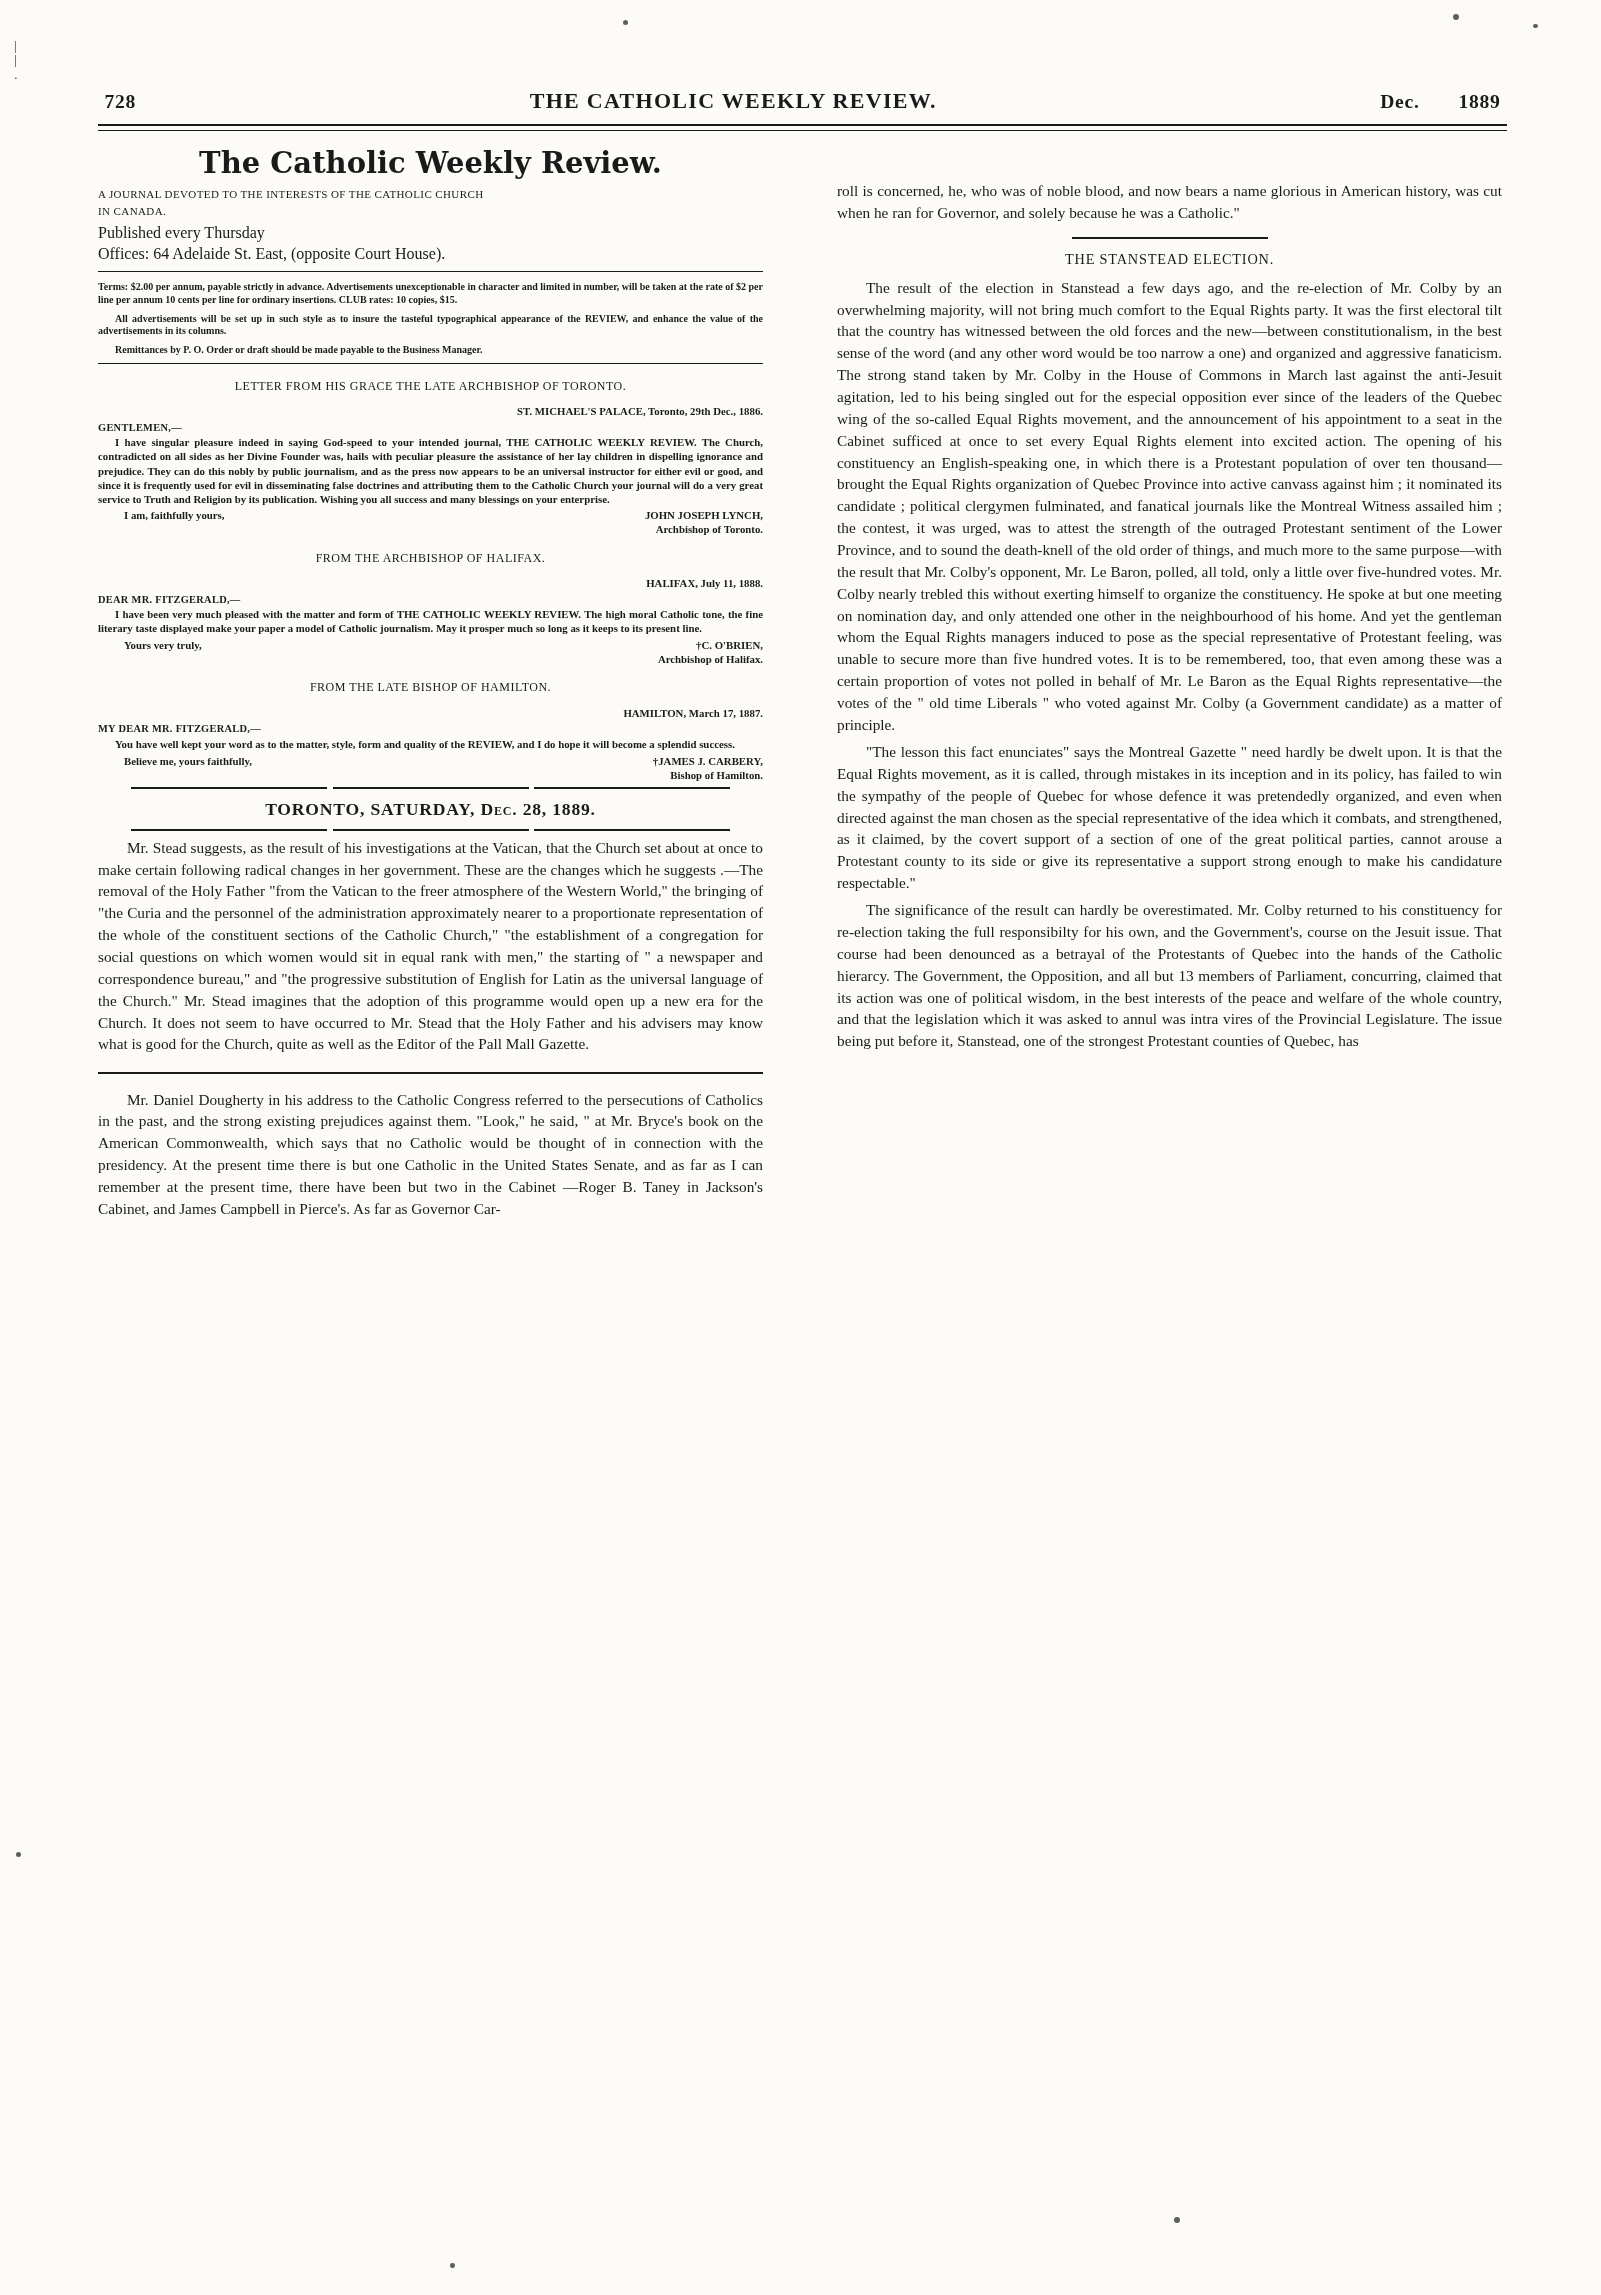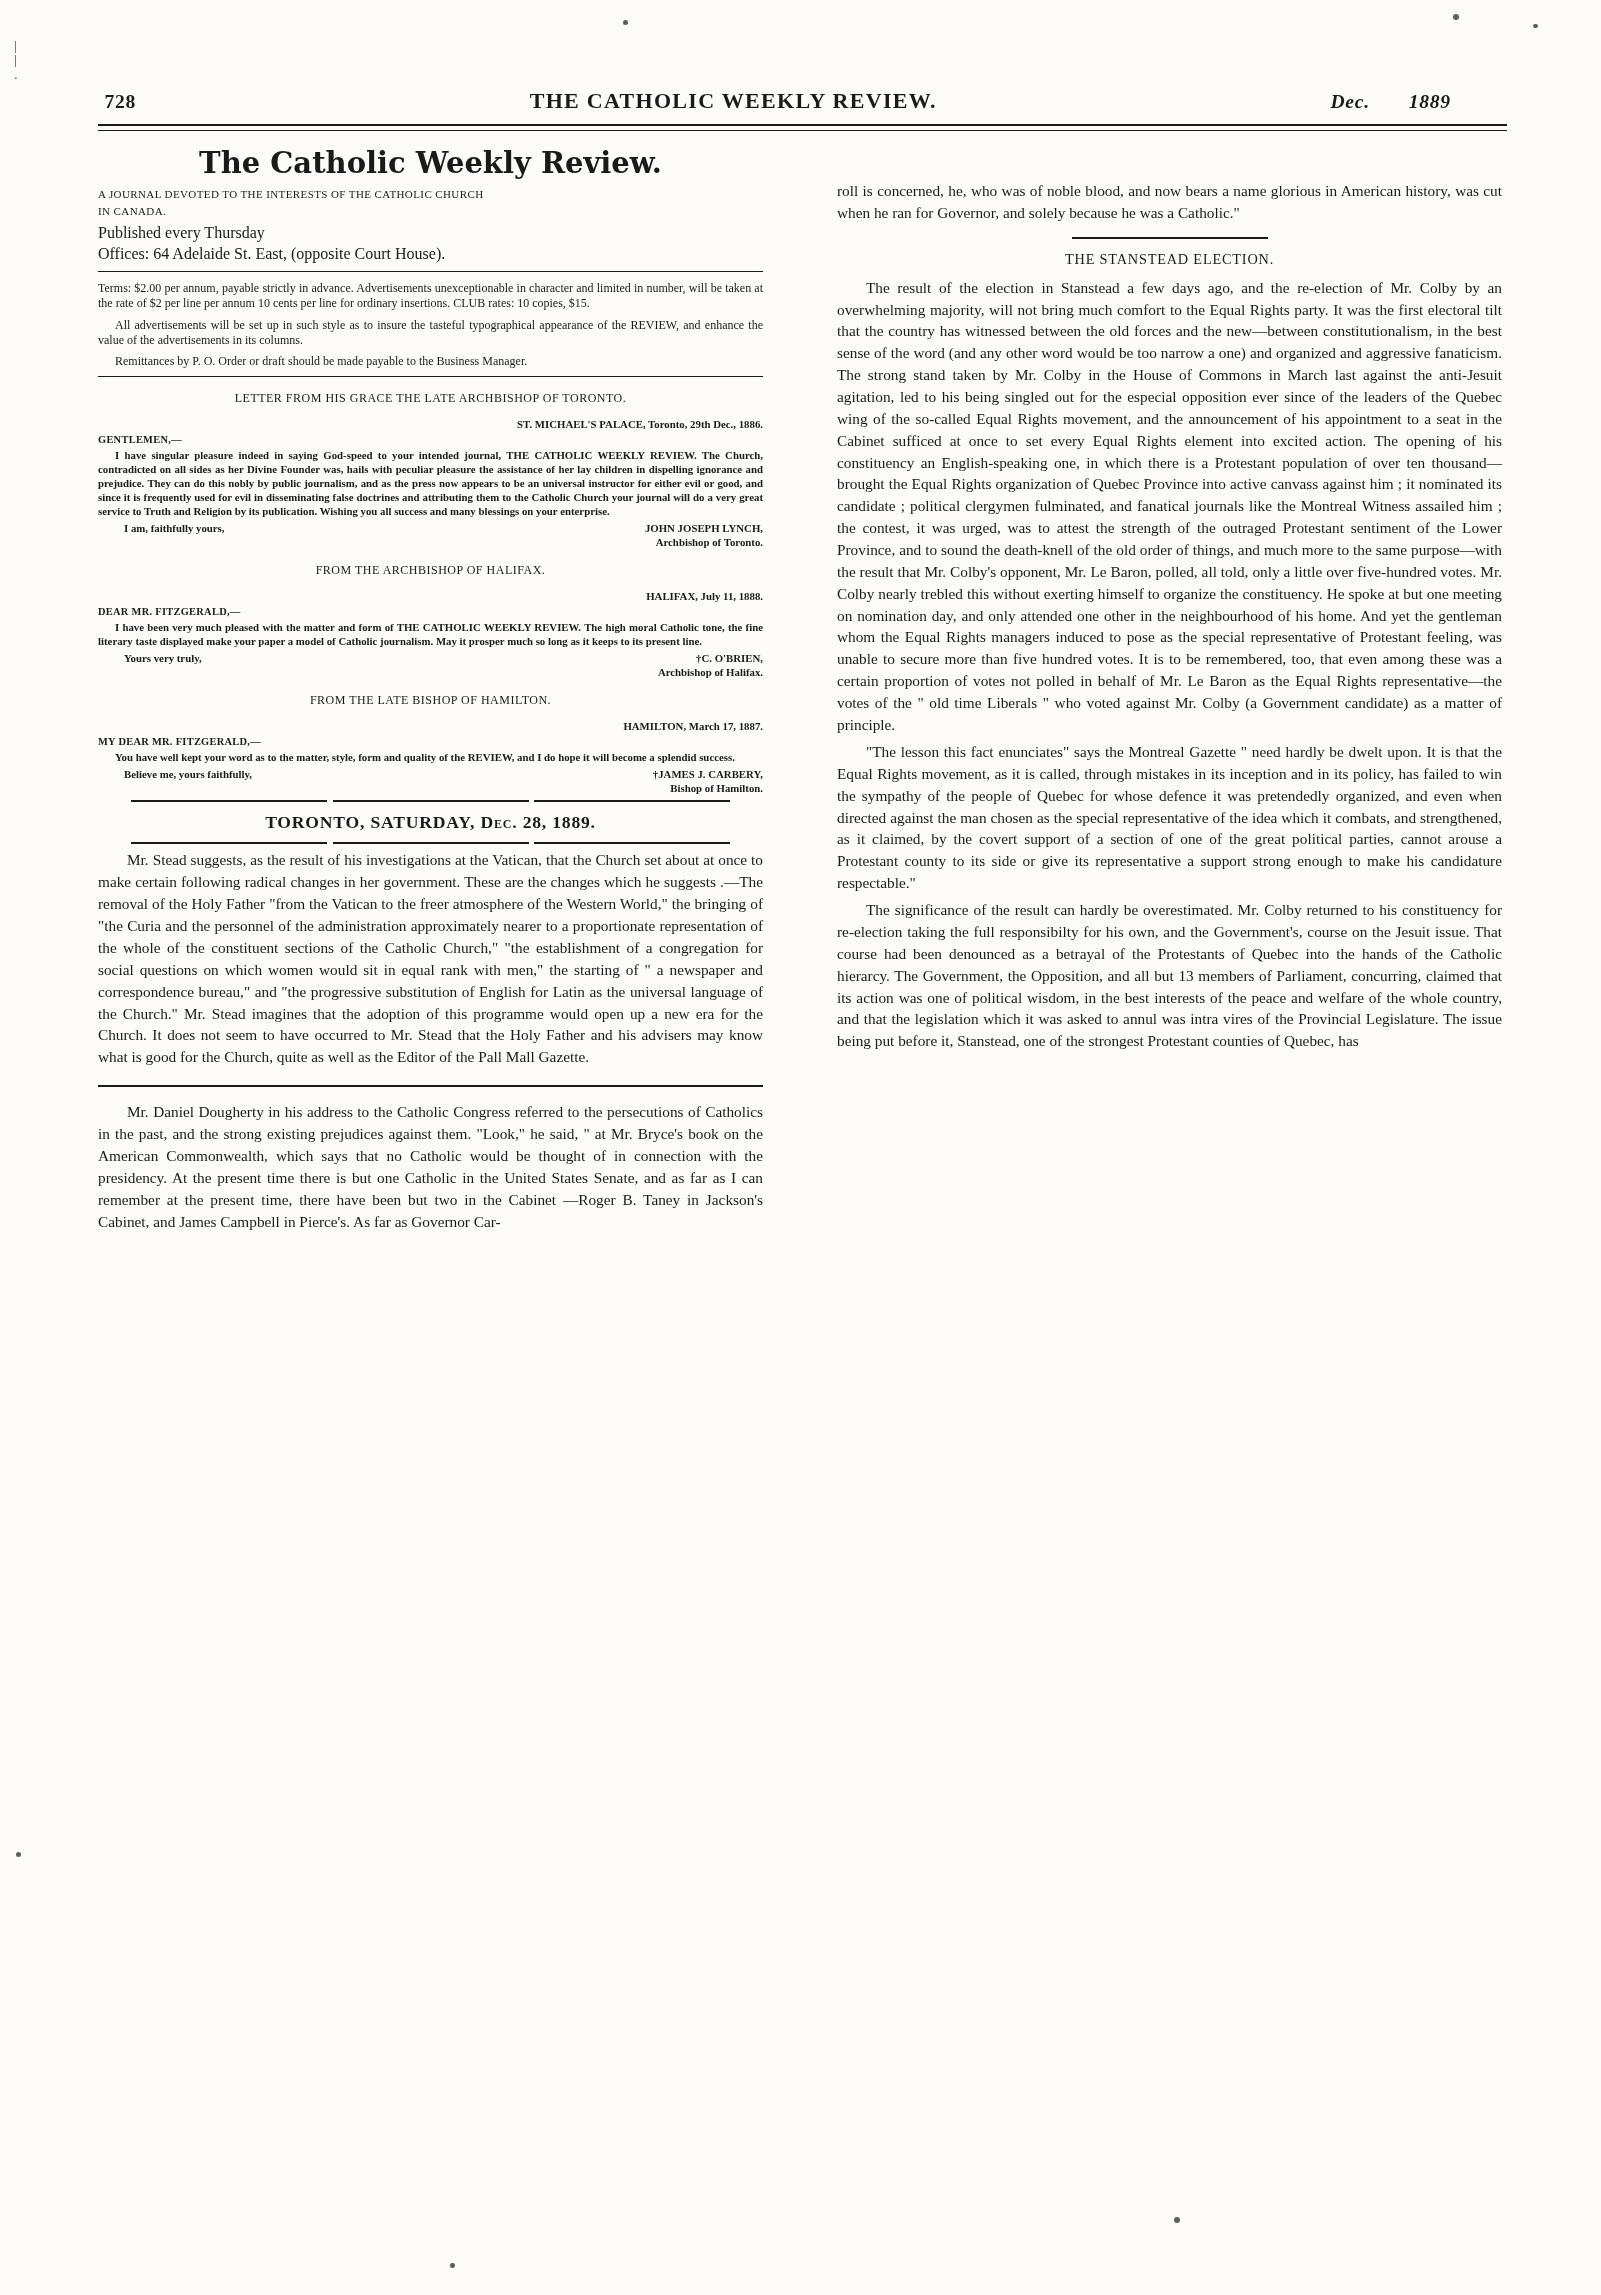--- a/index.html
+++ b/index.html
@@ -55,22 +55,21 @@
     letter-spacing: 1.3px;
     font-weight: 700;
     text-align: center;
     flex: 1;
   }
   .rh-date {
     font-size: 19.6px;
     font-weight: 700;
     letter-spacing: 0.7px;
     min-width: 170px;
-    text-align: left;
-    font-style: italic;
+    text-align: right;
   }
   .rh-date .mon { margin-right: 39px; }
 
   .rule-double {
     margin-top: 10.4px;
     border-top: 2.6px solid #1a1a1a;
     border-bottom: 1.3px solid #1a1a1a;
     height: 3.9px;
   }
   .rule-thin {
@@ -110,24 +109,25 @@
     text-transform: uppercase;
   }
   .pubinfo {
     text-align: left;
     font-size: 16px;
     line-height: 1.3;
     margin-top: 4px;
   }
 
   .fineprint {
-    font-size: 12px;
+    font-size: 10px;
     line-height: 1.28;
     text-align: justify;
     margin-top: 9px;
+    font-weight: bold;
   }
   .fineprint p { margin: 0 0 5.9px 0; }
   .fineprint .ind { text-indent: 17px; }
 
   
   .sec-head {
     text-align: center;
     font-size: 12px;
     letter-spacing: 0.5px;
     text-transform: uppercase;

